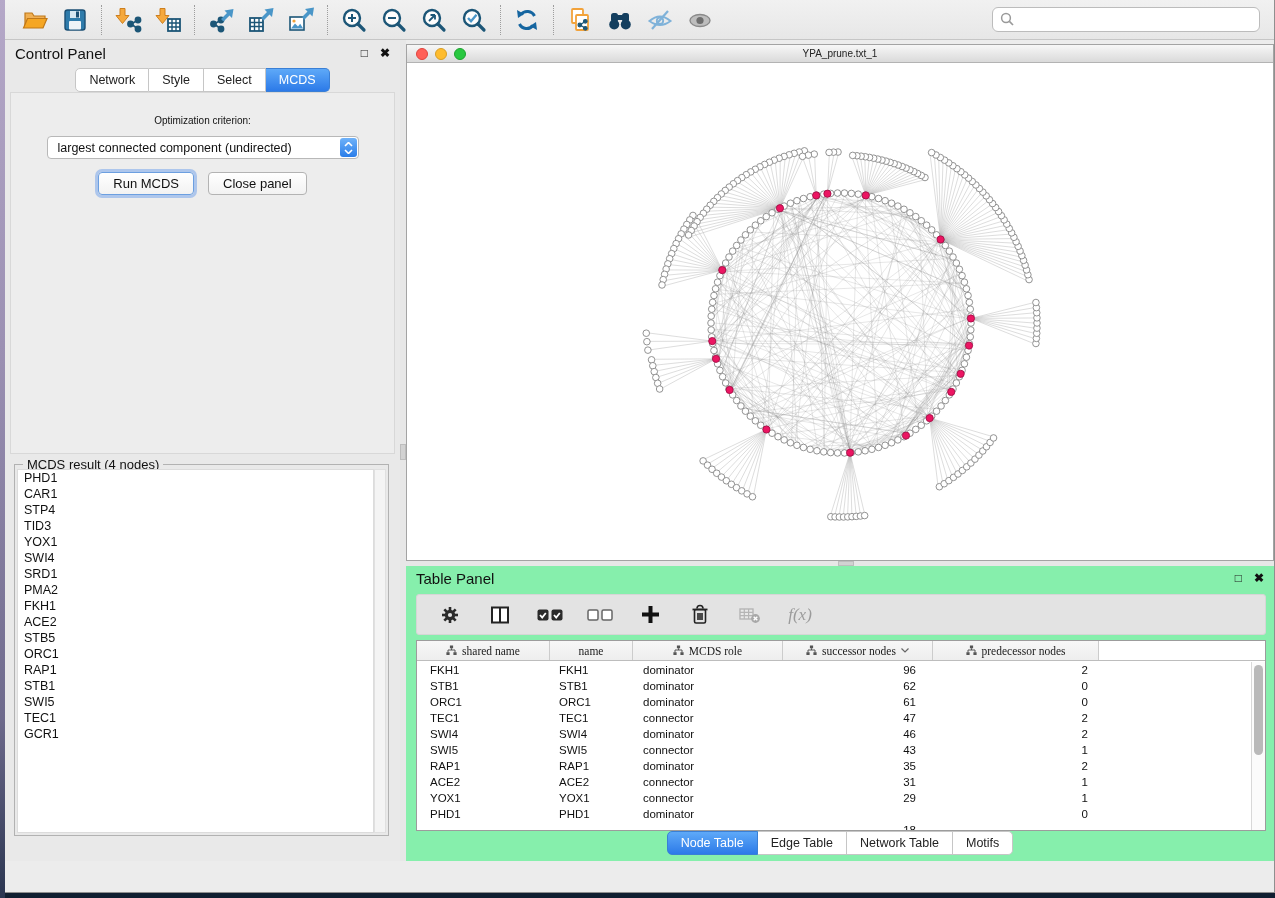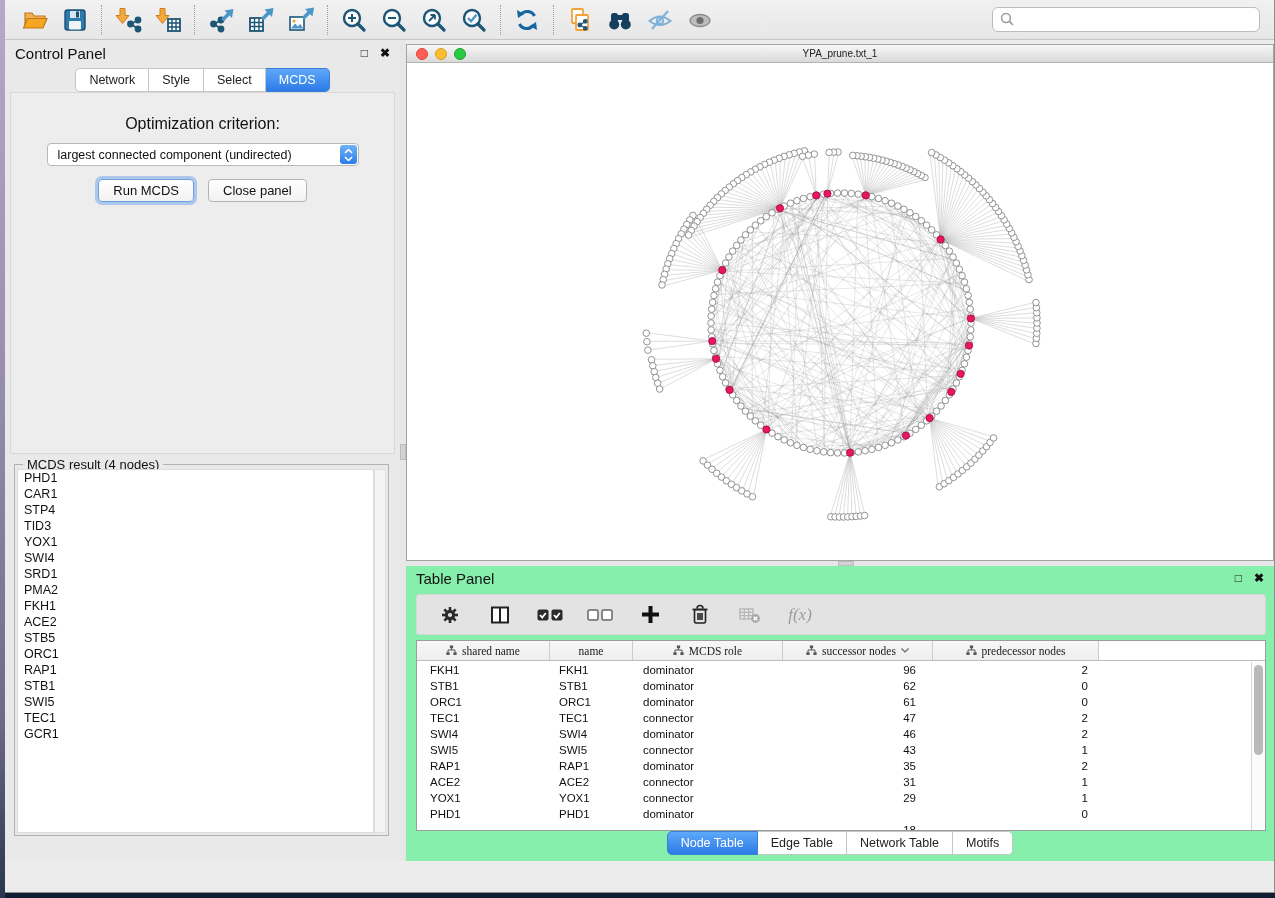--- a/index.html
+++ b/index.html
@@ -28,21 +28,21 @@
   .float-glyph { font-size:12px; color:#222; line-height:1; }
   .close-glyph { font-size:12px; color:#111; font-weight:bold; line-height:1; }
   .seg { display:inline-flex; }
   .seg .seg-btn { font-size:12.5px; padding:4px 13px; background:#fff; border:1px solid #c6c6c6; border-left:none;
       color:#222; cursor:default; font-family:"Liberation Sans",sans-serif; }
   .seg .seg-btn:first-child { border-left:1px solid #c6c6c6; border-radius:5px 0 0 5px; }
   .seg .seg-btn:last-child { border-radius:0 5px 5px 0; }
   .seg .seg-btn.active { background:linear-gradient(#5ea9f8,#2c7ae8); border-color:#3a7fd5; color:#fff; }
   .cp-tabs-row { display:flex; justify-content:center; margin-top:2px; position:relative; z-index:2; }
   .cp-inner { position:absolute; left:5px; right:5px; top:52px; height:362px; background:#ededed; border:1px solid #d8d8d8; }
-  .opt-label { text-align:center; margin-top:22px; font-size:16px; color:#111; }
+  .opt-label { text-align:center; margin-top:22px; font-size:10px; color:#111; }
   .select-row { display:flex; justify-content:center; margin-top:10px; }
   .select-box { position:relative; width:312px; height:23px; background:#fff; border:1px solid #b8b8b8; border-radius:4px;
       font-size:12.5px; display:flex; align-items:center; padding:0 24px 0 10px; color:#111; }
   .select-stepper { position:absolute; right:1px; top:1px; bottom:1px; width:17px; border-radius:3px;
       background:linear-gradient(#6fb2f9,#2a7de9); display:flex; flex-direction:column; align-items:center; justify-content:center; gap:2px; }
   .btn-row { display:flex; justify-content:center; gap:14px; margin-top:13px; }
   .push-btn { font-size:13px; font-family:"Liberation Sans",sans-serif; background:linear-gradient(#ffffff,#f2f2f2);
       border:1px solid #b3b3b3; border-radius:4px; padding:3px 14px; color:#111; }
   .push-btn.focused { border-color:#6c9fe0; box-shadow:0 0 0 3px rgba(110,160,235,.5); }
   .mcds-box { position:absolute; left:9px; right:11px; top:424px; height:372px; border:1px solid #b2b2b2; background:#e9e9e9; }

